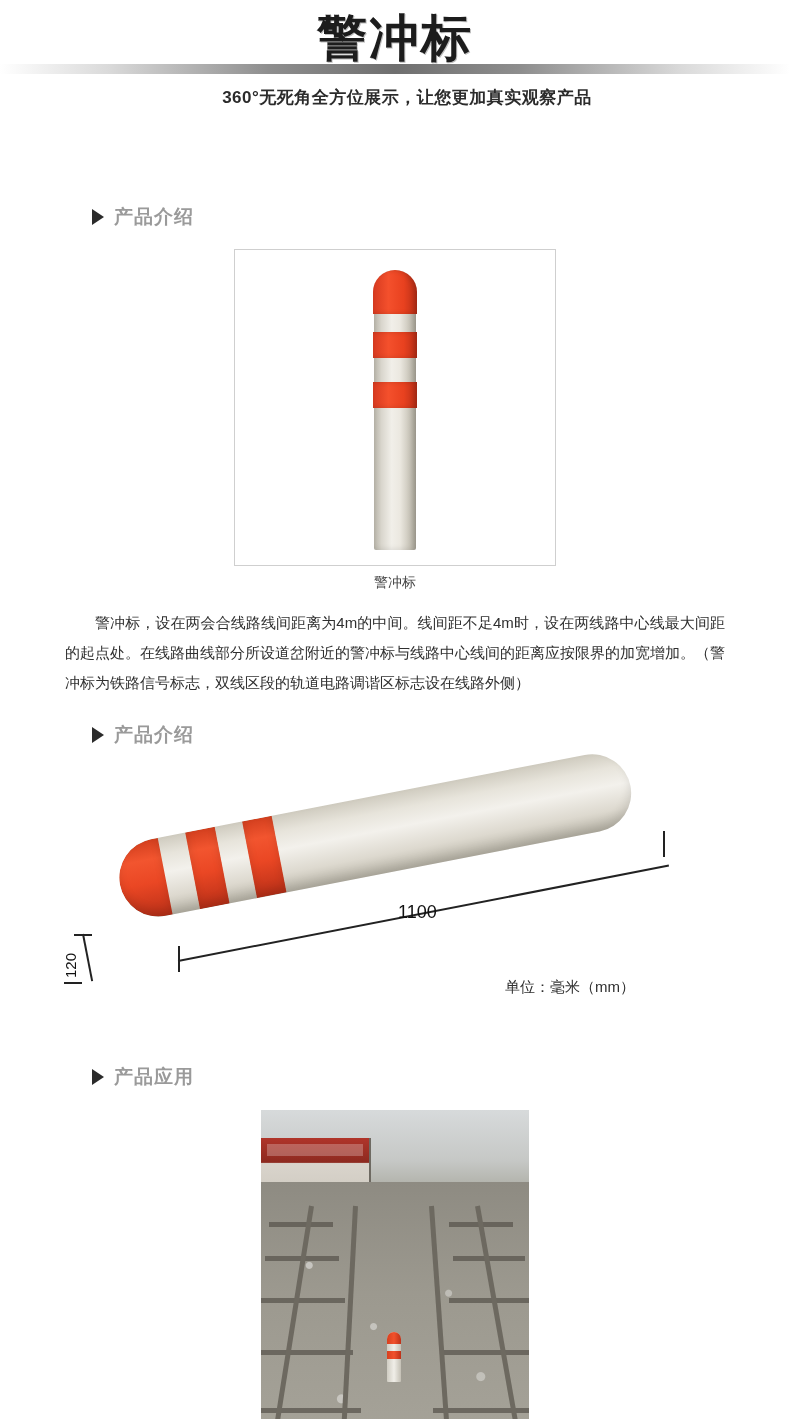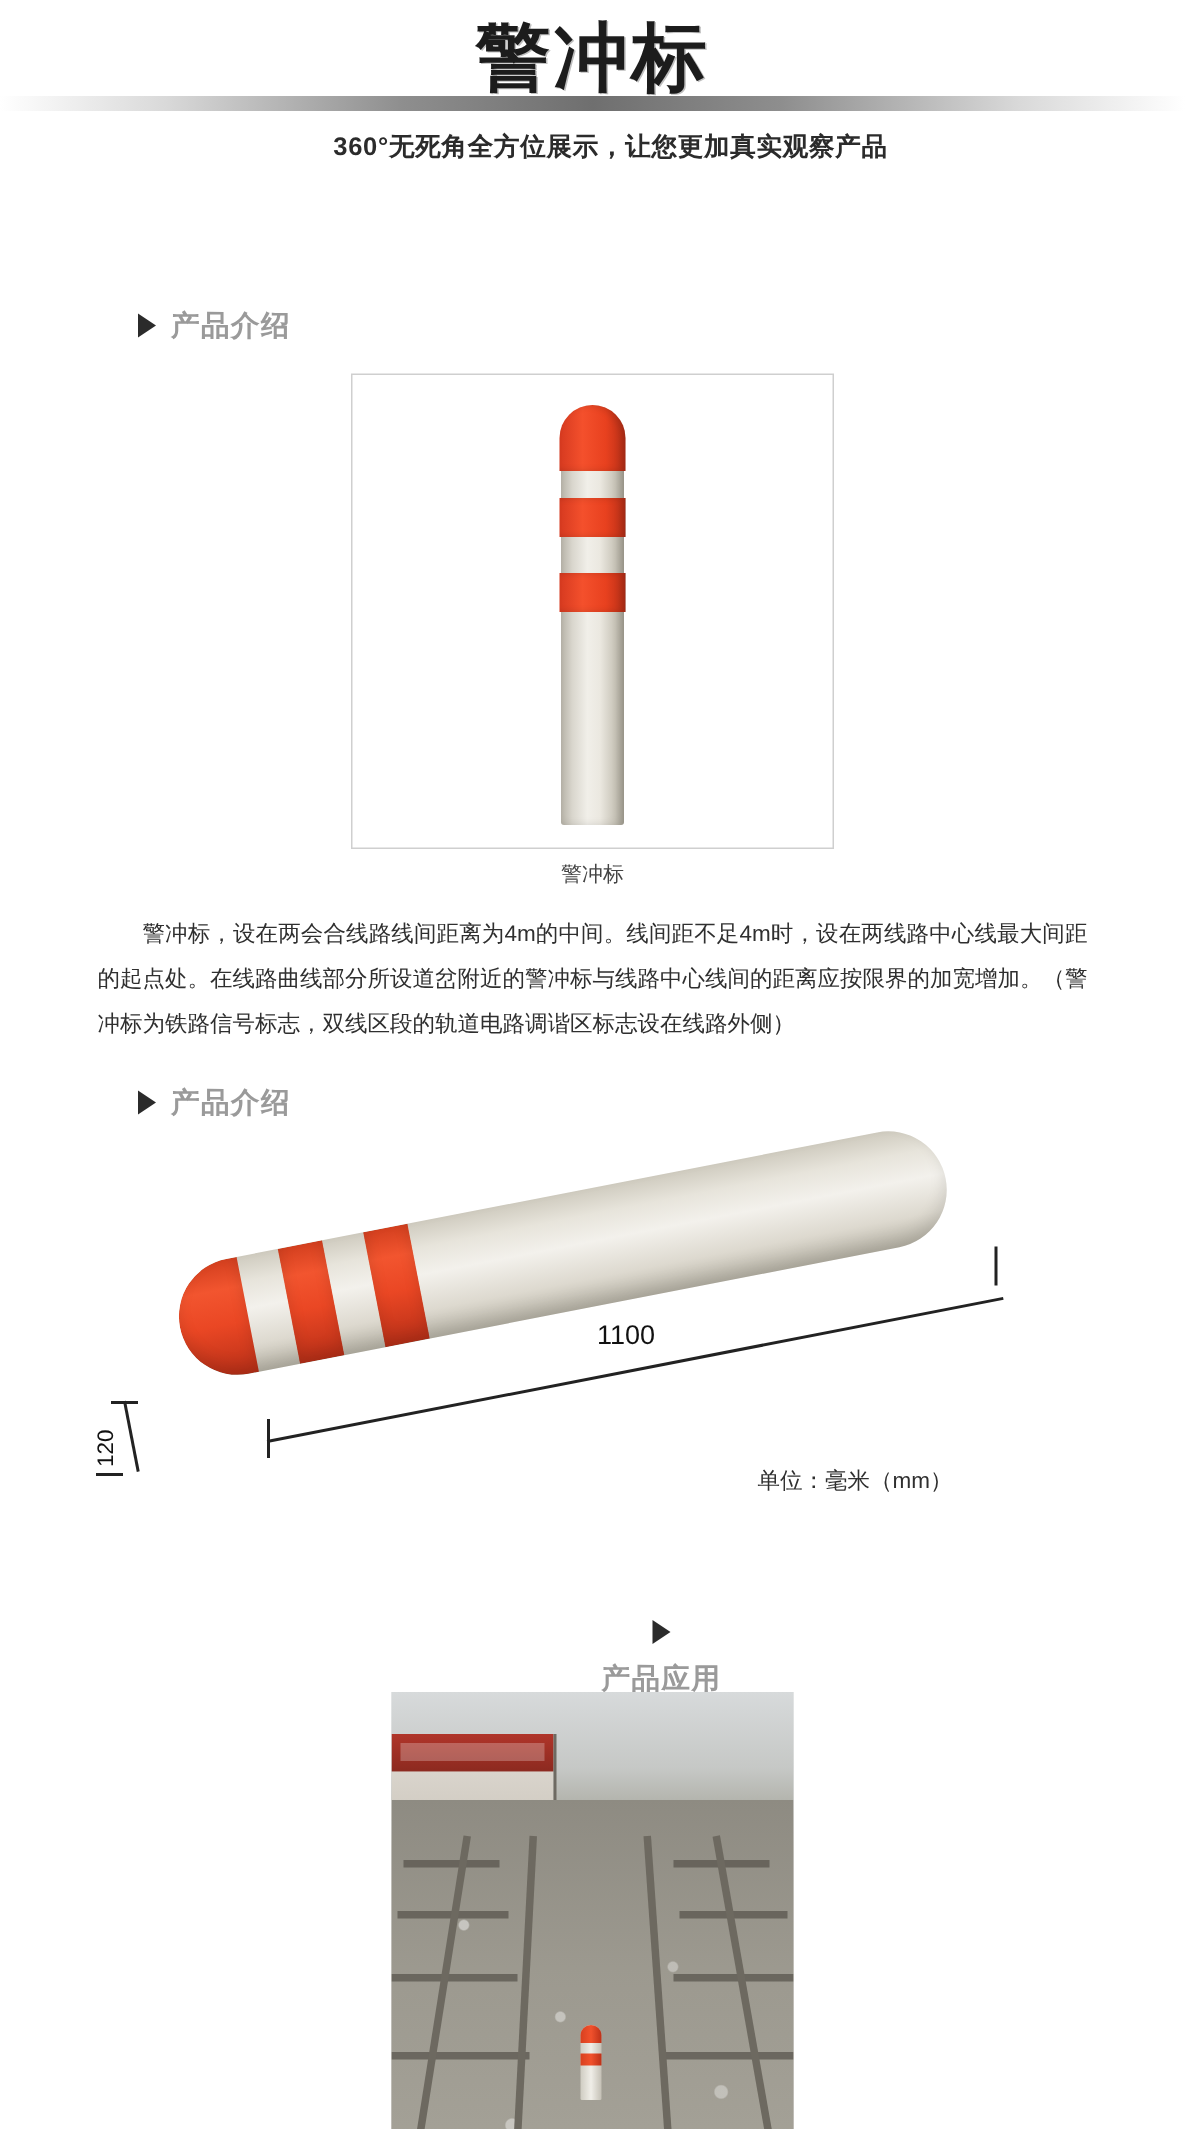--- a/index.html
+++ b/index.html
@@ -309,31 +309,31 @@
   <div class="spec-wrap">
     <div class="spec-post">
       <div class="sband s1"></div>
       <div class="sband s2"></div>
       <div class="sband s3"></div>
     </div>
 
     <div class="dim-line" style="left:178px; top:204px; width:500px; height:1.5px; transform:rotate(-11deg); transform-origin:left center;"></div>
     <div class="dim-line" style="left:178px; top:190px; width:1.5px; height:26px;"></div>
     <div class="dim-line" style="left:663px; top:75px; width:1.5px; height:26px;"></div>
-    <div class="dim-label" style="left:398px; top:124px;">1100</div>
+    <div class="dim-label" style="left:398px; top:146px;">1100</div>
 
     <div class="dim-line" style="left:82px; top:178px; width:1.5px; height:48px; transform:rotate(-11deg); transform-origin:top center;"></div>
     <div class="dim-line" style="left:74px; top:178px; width:18px; height:1.5px;"></div>
     <div class="dim-line" style="left:64px; top:226px; width:18px; height:1.5px;"></div>
     <div class="dim-label vert" style="left:62px; top:222px;">120</div>
 
     <div class="unit-note">单位：毫米（mm）</div>
   </div>
 
-  <div class="section-head" style="margin-top:24px;flex-direction:column;">
+  <div class="section-head" style="margin-top:6px;">
     <span class="tri-icon"></span>
     <span class="section-title">产品应用</span>
   </div>
 
   <div class="figure">
     <div class="photo2">
       <div class="sky"></div>
       <div class="train"></div>
       <div class="ballast">
         <div class="sleeper" style="left:8px;  top:40px;  width:64px;"></div>

